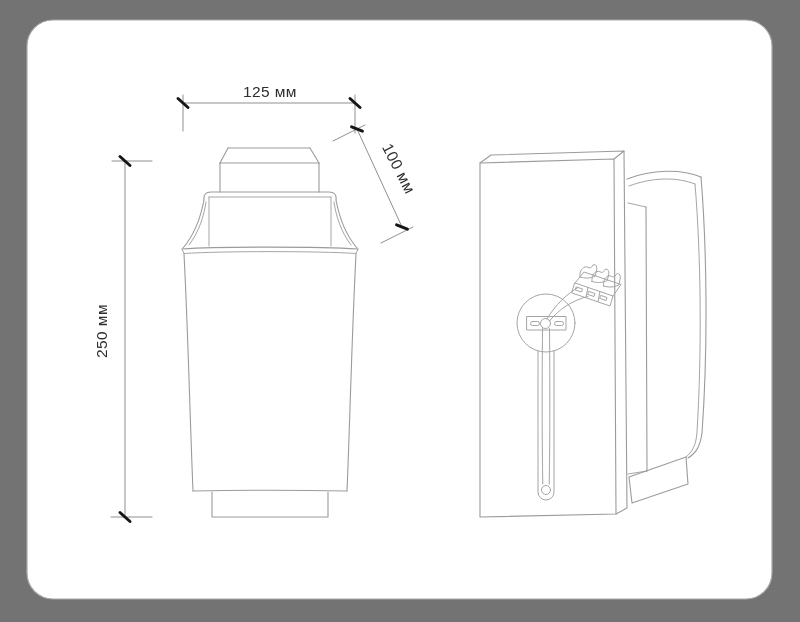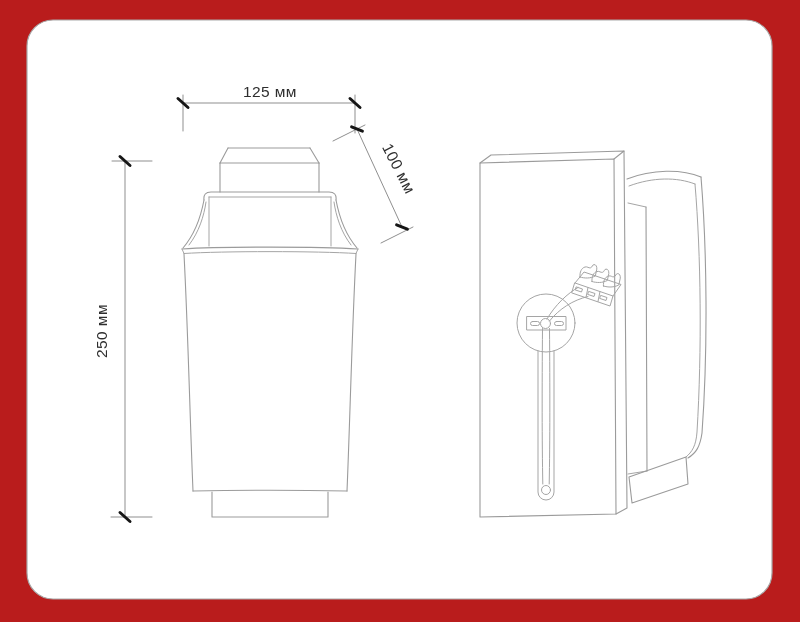--- a/index.html
+++ b/index.html
@@ -8,21 +8,21 @@
     background: #ffffff;
     width: 800px;
     height: 622px;
     overflow: hidden;
     font-family: "Liberation Sans", "DejaVu Sans", sans-serif;
   }
   .stage {
     position: relative;
     width: 800px;
     height: 622px;
-    background: #b91c1c;
+    background: #737373;
   }
   svg { display: block; }
   .sketch {
     fill: none;
     stroke: #9b9b9b;
     stroke-width: 1.1;
     stroke-linecap: round;
     stroke-linejoin: round;
   }
   .sketch-thin {

